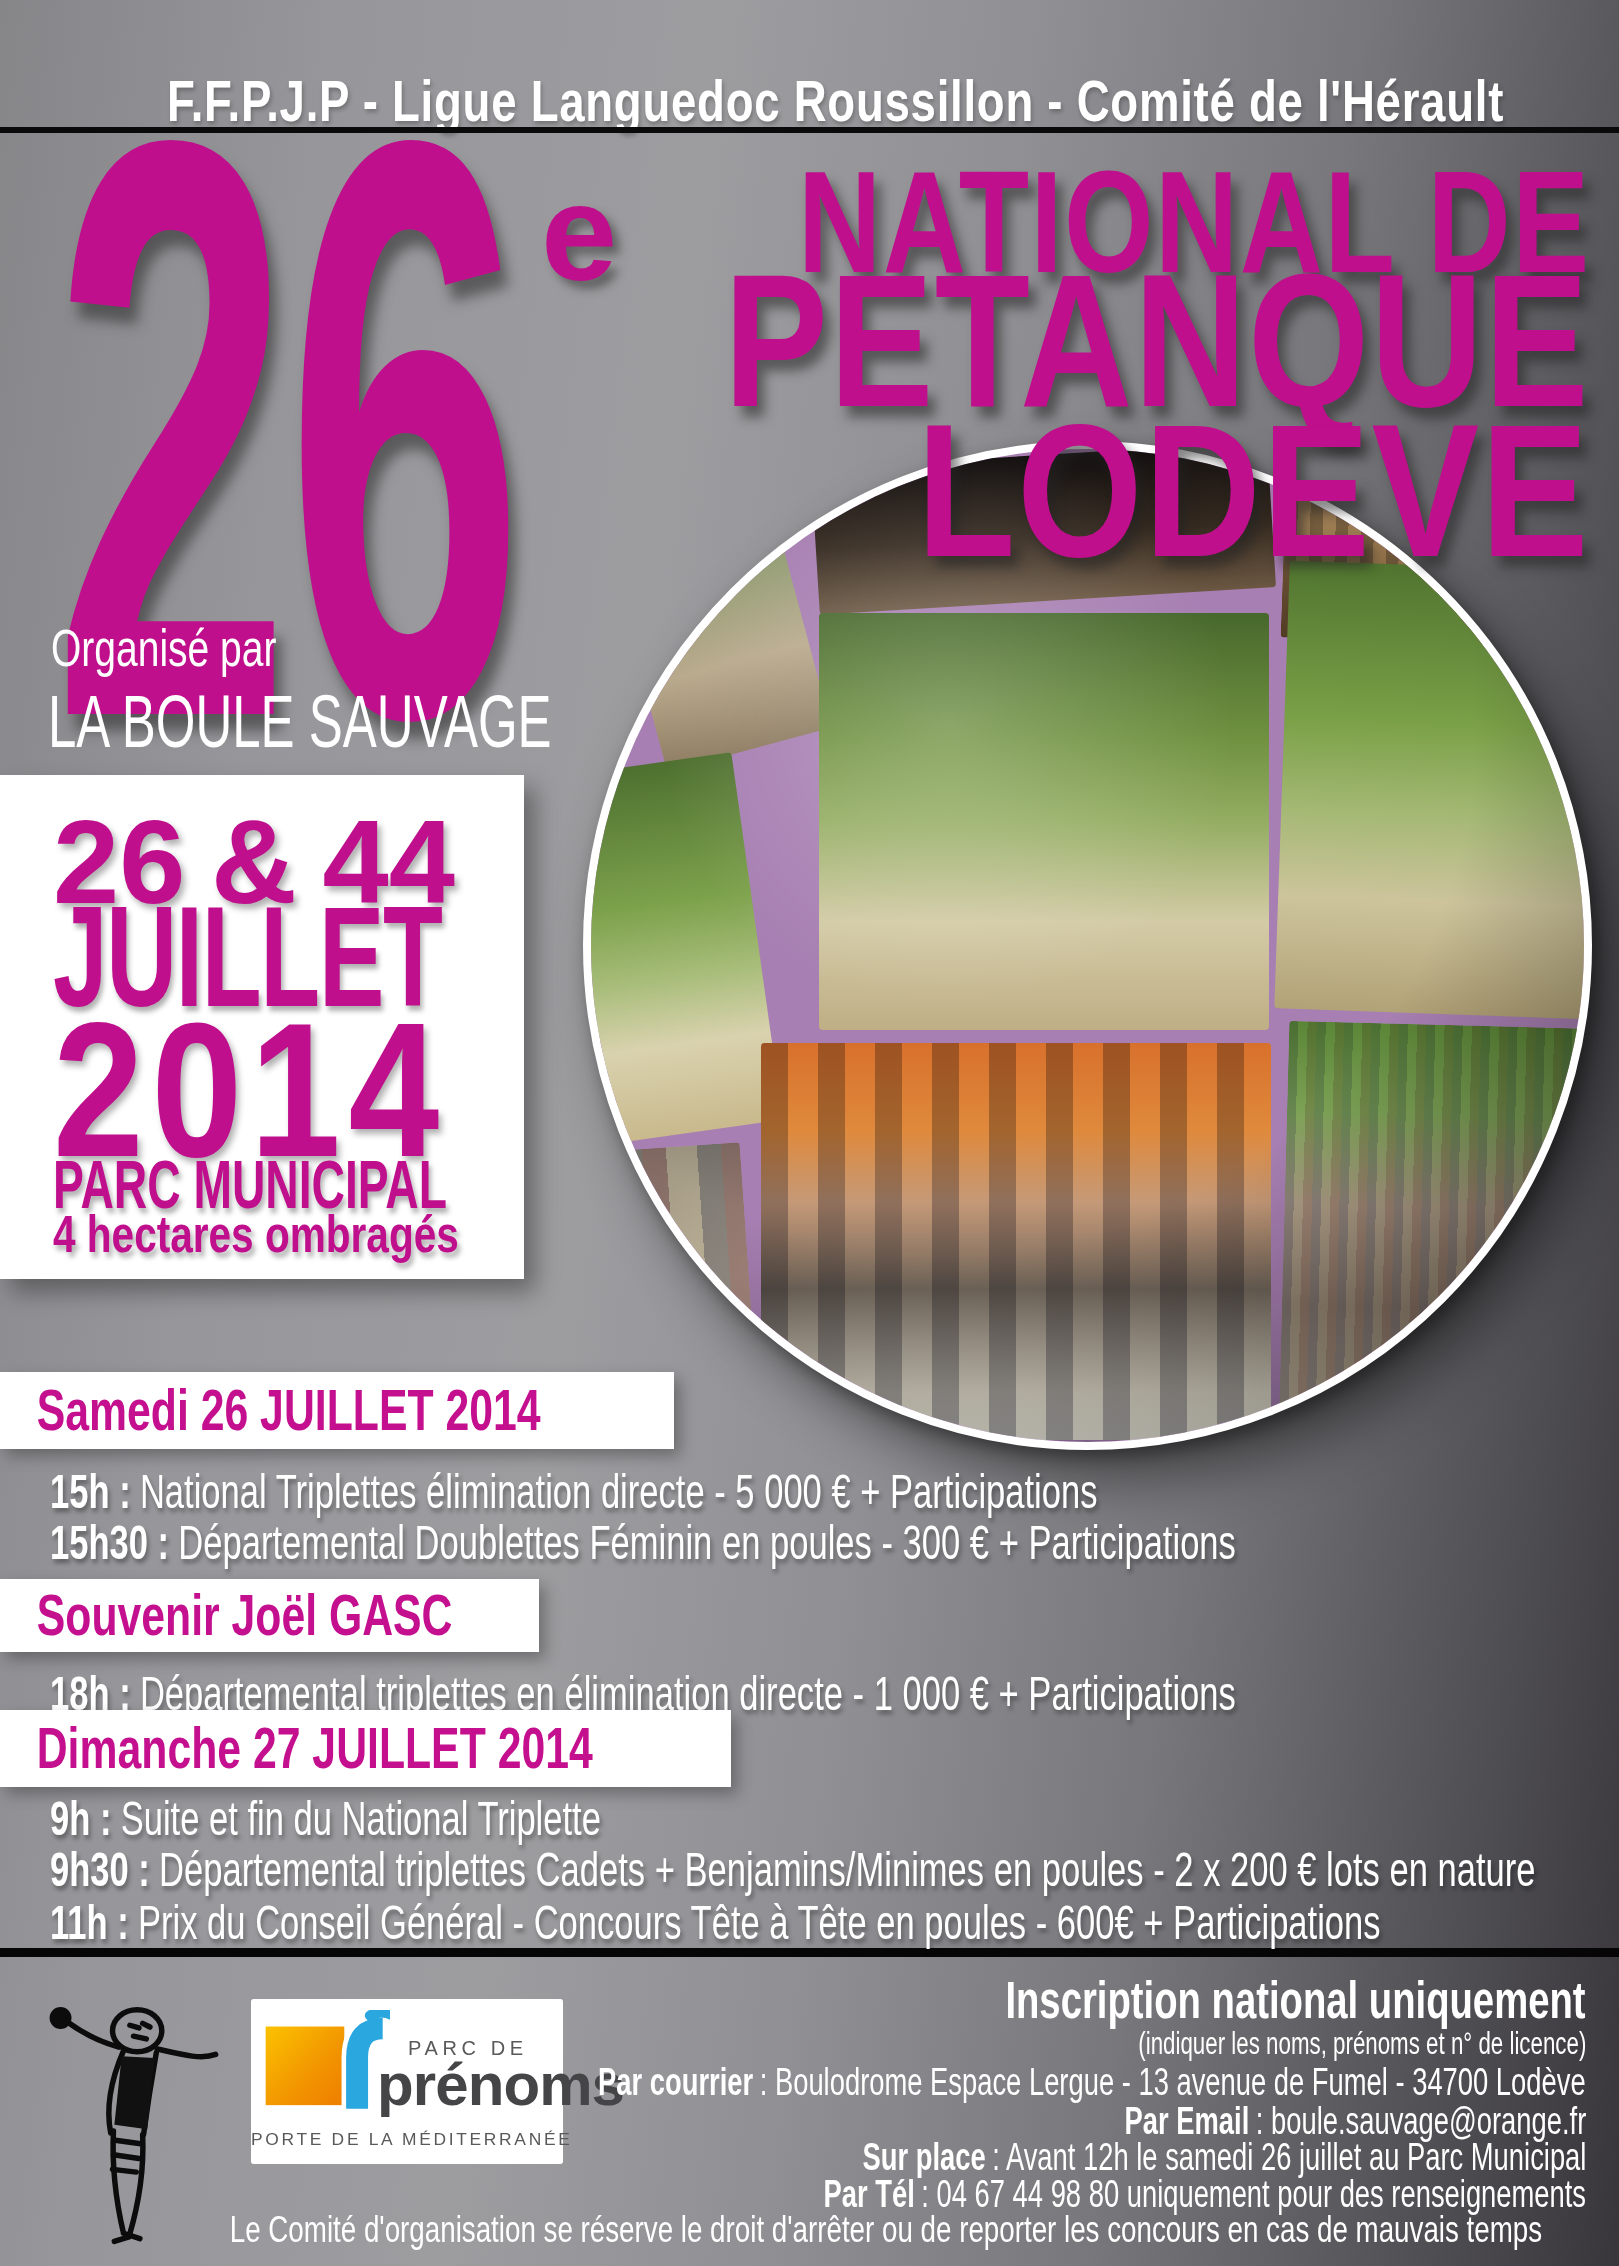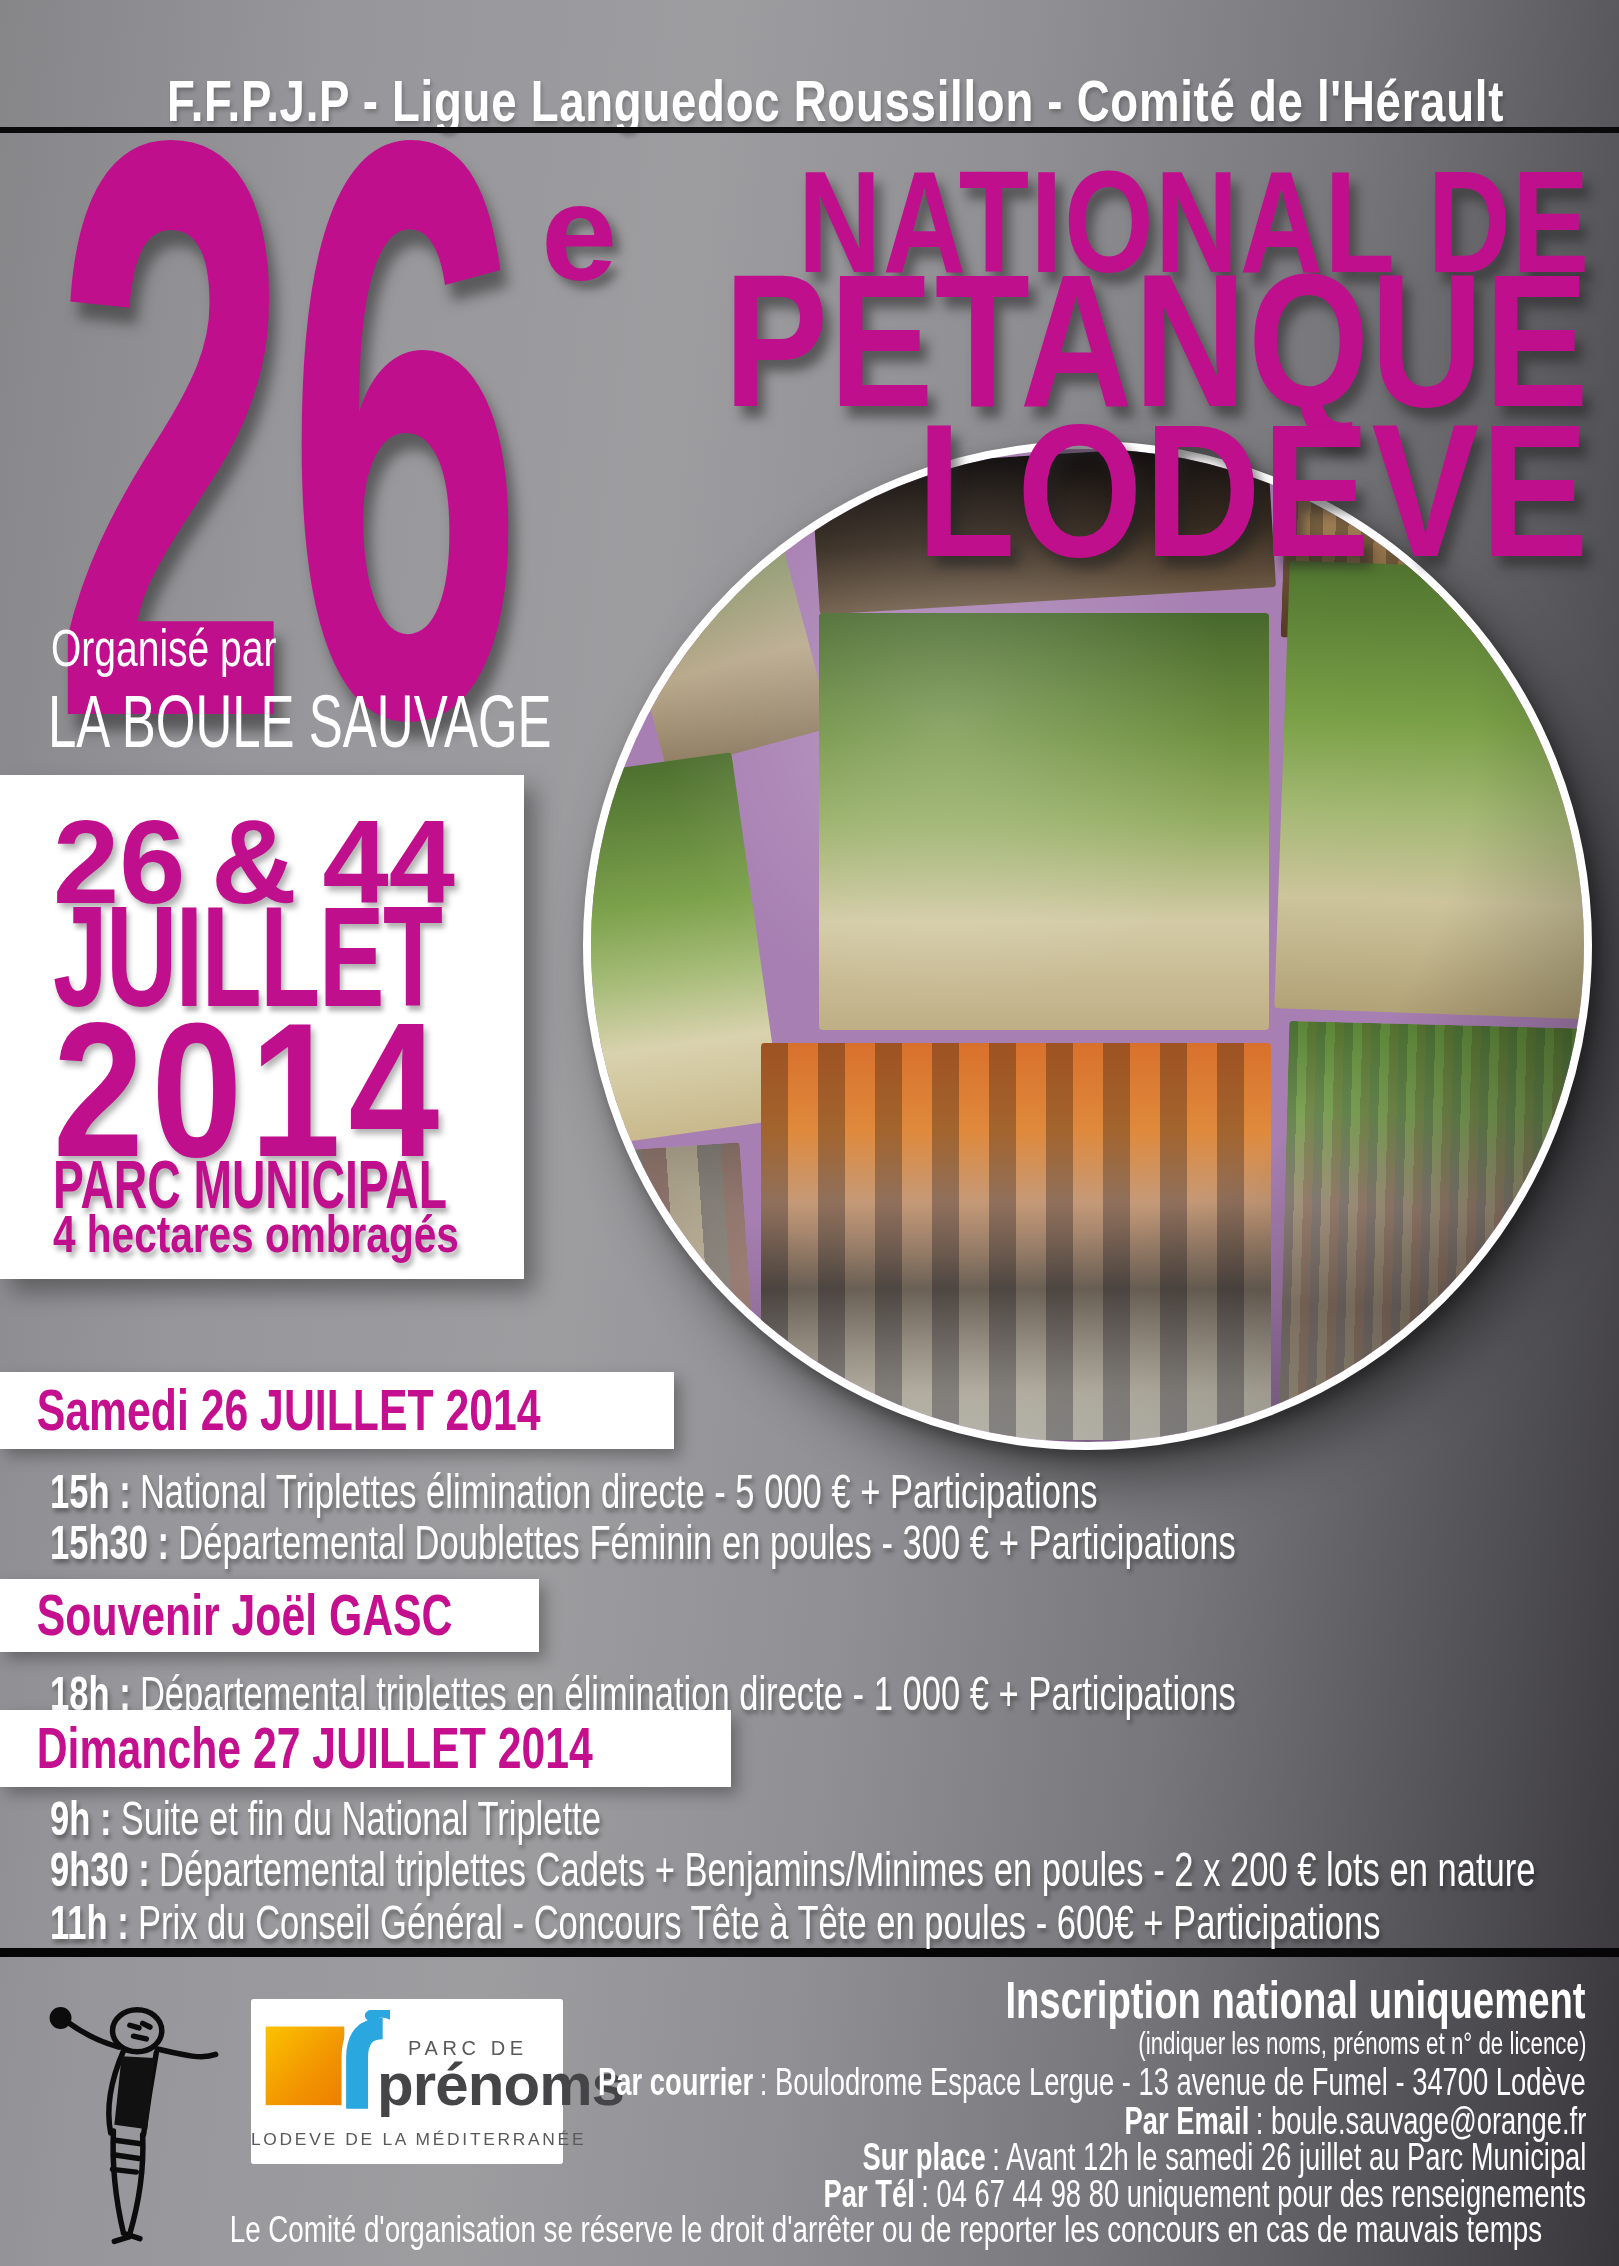--- a/index.html
+++ b/index.html
@@ -246,21 +246,21 @@
             <stop offset="1" stop-color="#ee7d00"></stop>
         </linearGradient>
       </defs>
       <rect x="4" y="18" width="86" height="86" fill="url(#og)"></rect>
       <path d="M104 108 L104 52 Q104 18 134 18" stroke="#ffffff" stroke-width="34" fill="none"></path>
       <path d="M104 108 L104 52 Q104 20 132 20" stroke="#2aa7df" stroke-width="24" fill="none"></path>
       <path d="M118 6 Q132 -2 146 8" stroke="#2aa7df" stroke-width="11" fill="none" stroke-linecap="round"></path>
     </svg>
     <div class="logo-villede nw">PARC DE</div>
     <div class="logo-name nw">prénoms</div>
-    <div class="logo-tagline nw">LODEVE DE LA MÉDITERRANÉE</div>
+    <div class="logo-tagline nw">PORTE DE LA MÉDITERRANÉE</div>
   </div>
 
   <div class="abs foot-line f-title nw">
     <span class="cxr">Inscription national uniquement</span>
   </div>
   <div class="abs foot-line f-note nw">
     <span class="cxr">(indiquer les noms, prénoms et n° de licence)</span>
   </div>
   <div class="abs foot-line f-row f1 nw">
     <span class="cxr"><b>Par courrier</b><span>: Boulodrome Espace Lergue - 13 avenue de Fumel - 34700 Lodève</span></span>

